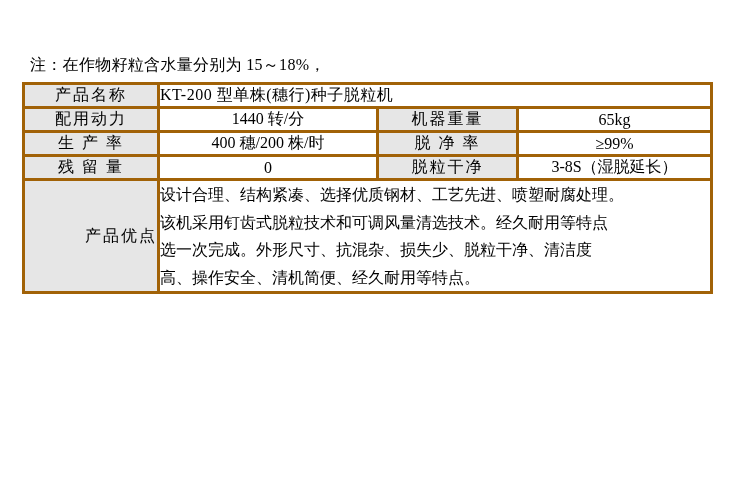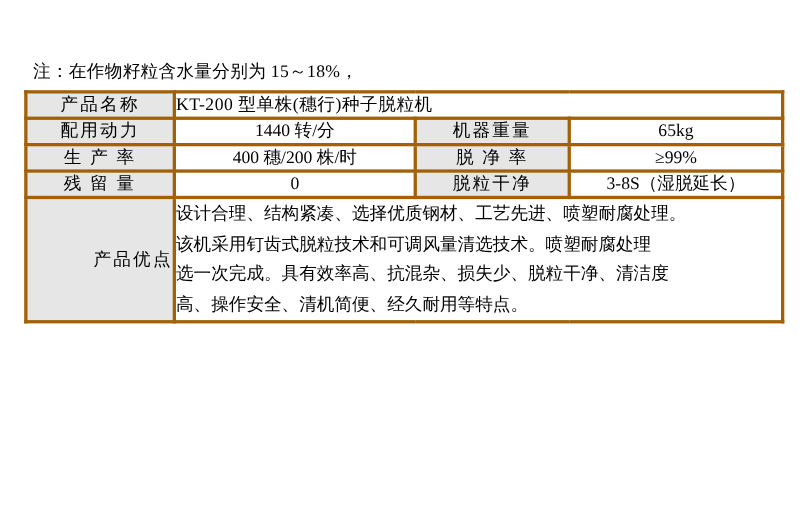--- a/index.html
+++ b/index.html
@@ -118,21 +118,21 @@
       <tr>
         <td class="label">残 留 量</td>
         <td class="value-center">0</td>
         <td class="label">脱粒干净</td>
         <td class="value-center">3-8S（湿脱延长）</td>
       </tr>
       <tr>
         <td class="label-merits">产品优点</td>
         <td class="merits" colspan="3">
           <p>设计合理、结构紧凑、选择优质钢材、工艺先进、喷塑耐腐处理。</p>
-          <p>该机采用钉齿式脱粒技术和可调风量清选技术。喷塑耐腐处理</p>
-          <p>选一次完成。具有效率高、抗混杂、损失少、脱粒干净、清洁度</p>
+          <p>该机采用钉齿式脱粒技术和可调风量清选技术。经久耐用等特点</p>
+          <p>选一次完成。外形尺寸、抗混杂、损失少、脱粒干净、清洁度</p>
           <p>高、操作安全、清机简便、经久耐用等特点。</p>
         </td>
       </tr>
     </tbody>
   </table>
 
 </div>
 
 </body></html>

